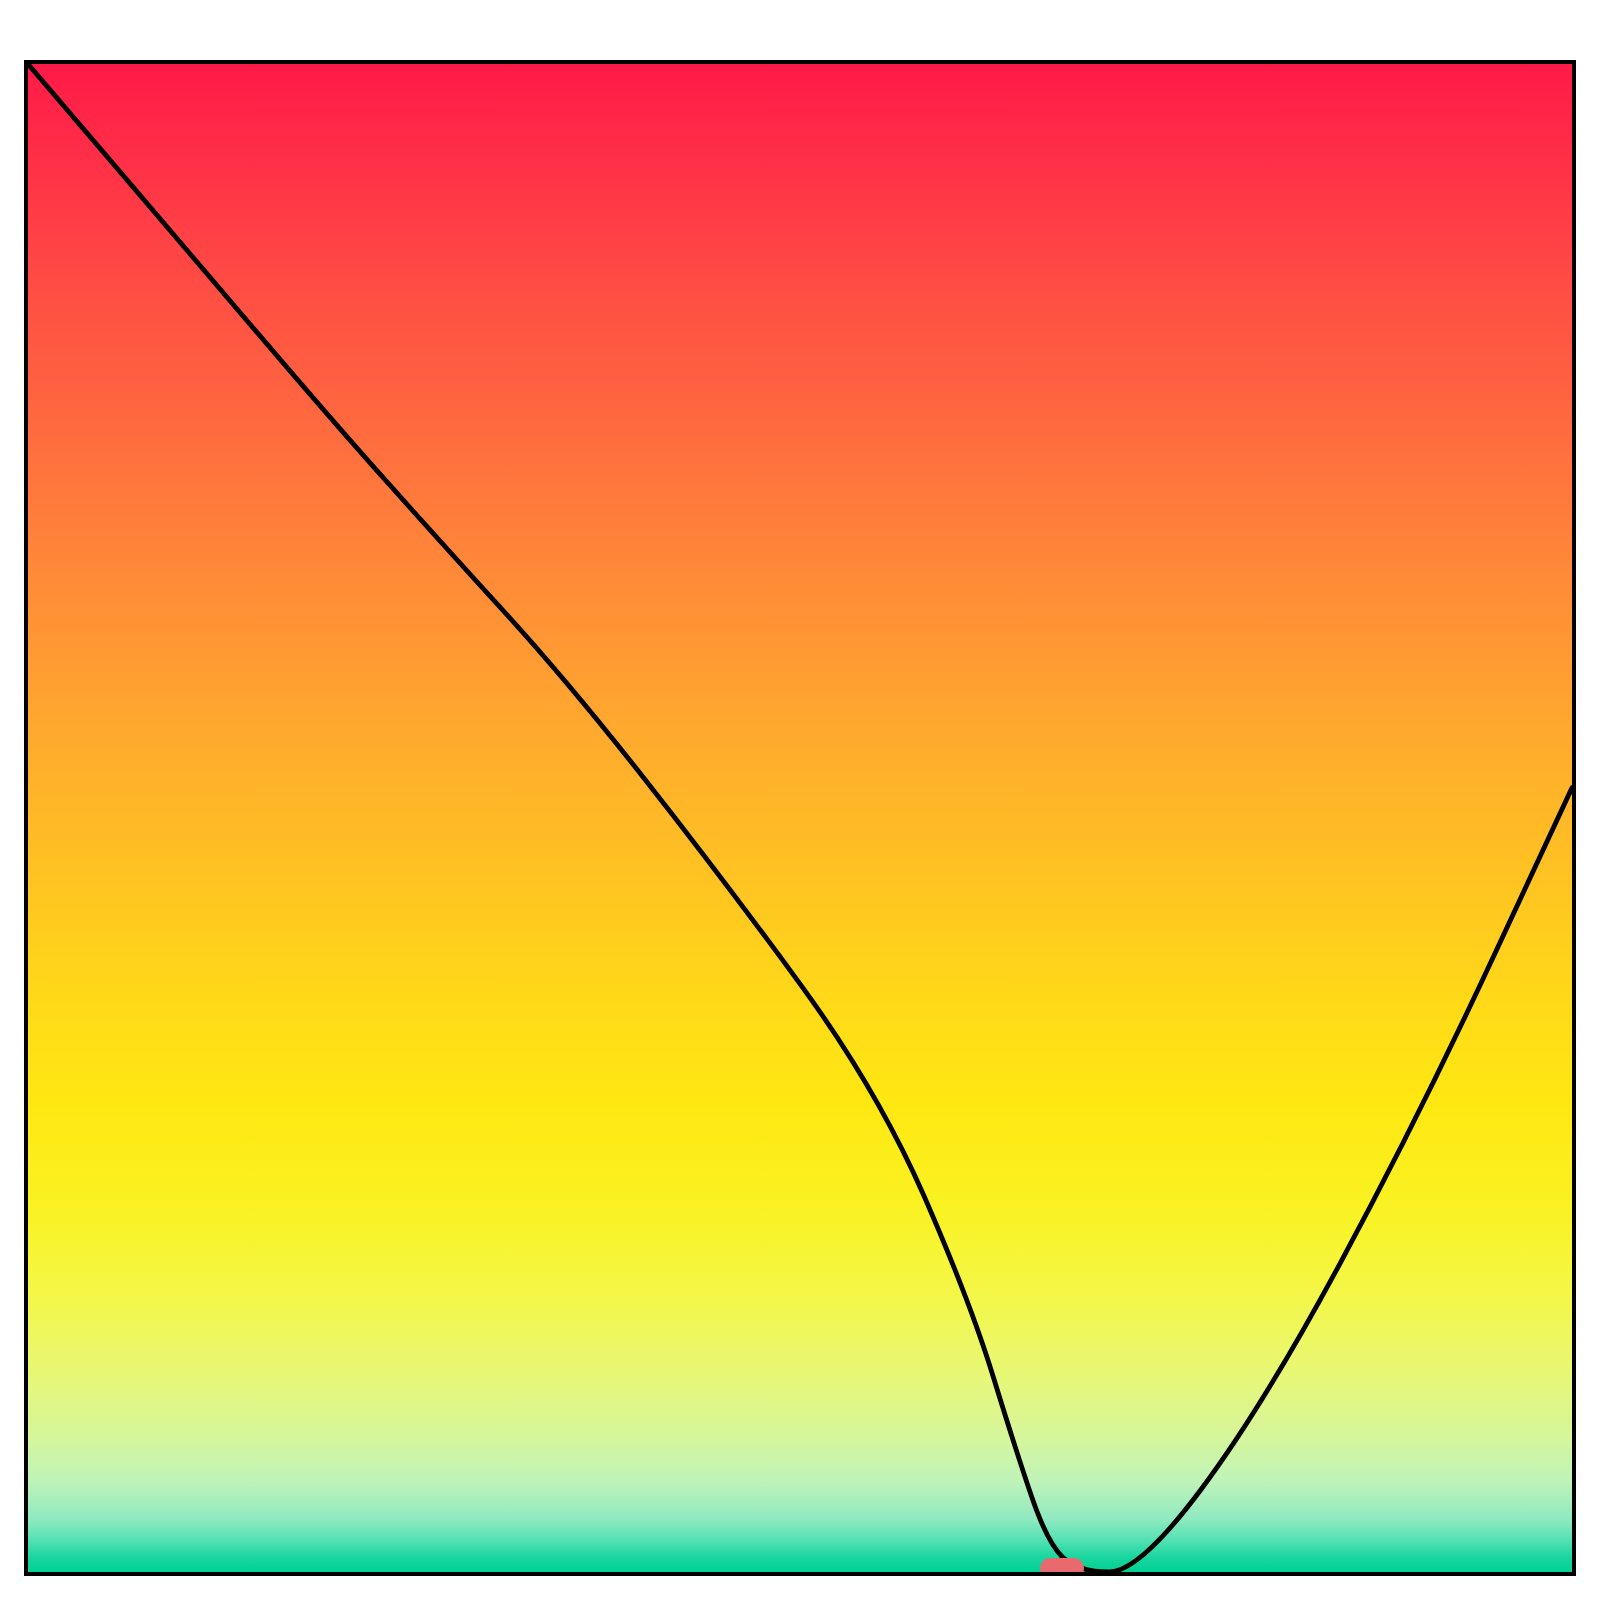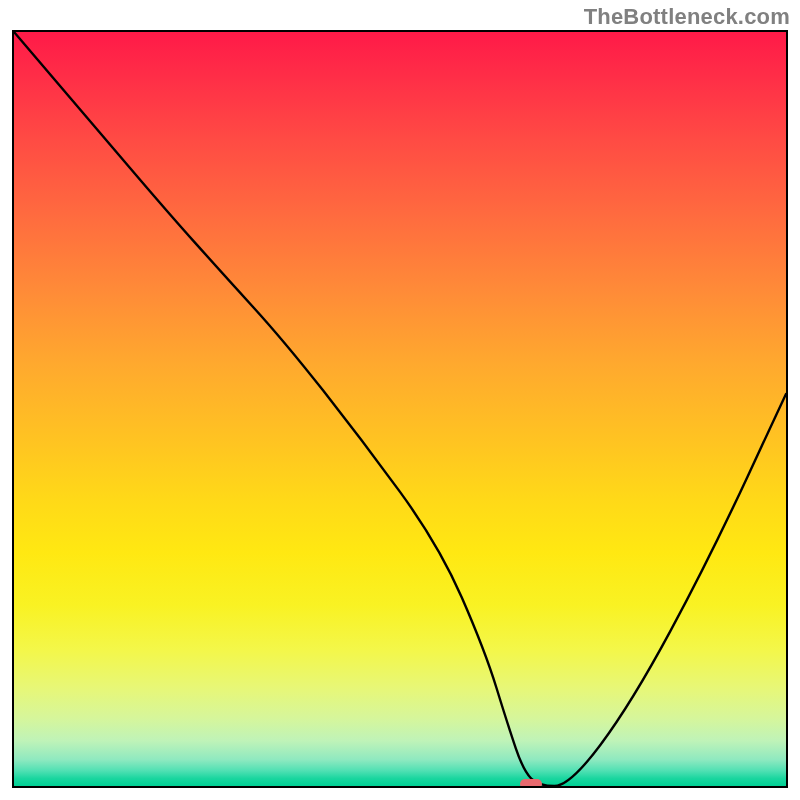--- a/index.html
+++ b/index.html
@@ -74,21 +74,20 @@
     height: 10px;
     border-radius: 5px;
     background: #e86a6f;
     transform: translate(-50%, -50%);
   }
 </style>
 </head>
 <body>
 
 <div class="chart-container">
-  <div class="watermark">TheBottleneck.com</div>
 
   <div class="plot-area">
     <div class="gradient-bg"></div>
     <svg class="curve" viewBox="0 0 772 754" preserveAspectRatio="none">
       <path id="curve-path" fill="none" stroke="#000" stroke-width="2.4" stroke-linecap="round" stroke-linejoin="round" d="M 0.0 0.0 Q 0.0 0.0 38.6 45.2 Q 77.2 90.5 115.8 135.7 Q 154.4 181.0 181.4 211.1 Q 208.4 241.3 239.3 275.2 Q 270.2 309.1 308.8 358.1 Q 347.4 407.2 386.0 459.9 Q 424.6 512.7 447.8 565.5 Q 470.9 618.3 482.5 656.0 Q 494.1 693.7 501.8 716.3 Q 509.5 738.9 517.2 746.5 Q 525.0 754.0 540.4 754.0 Q 555.8 754.0 586.7 712.5 Q 617.6 671.1 656.2 599.4 Q 694.8 527.8 733.4 444.9 T 772.0 361.9"></path>
     </svg>
     <div id="marker" class="marker" style="left: 517.24px; top: 752px; background: rgb(232, 106, 111);"></div>
   </div>
 </div>
 

